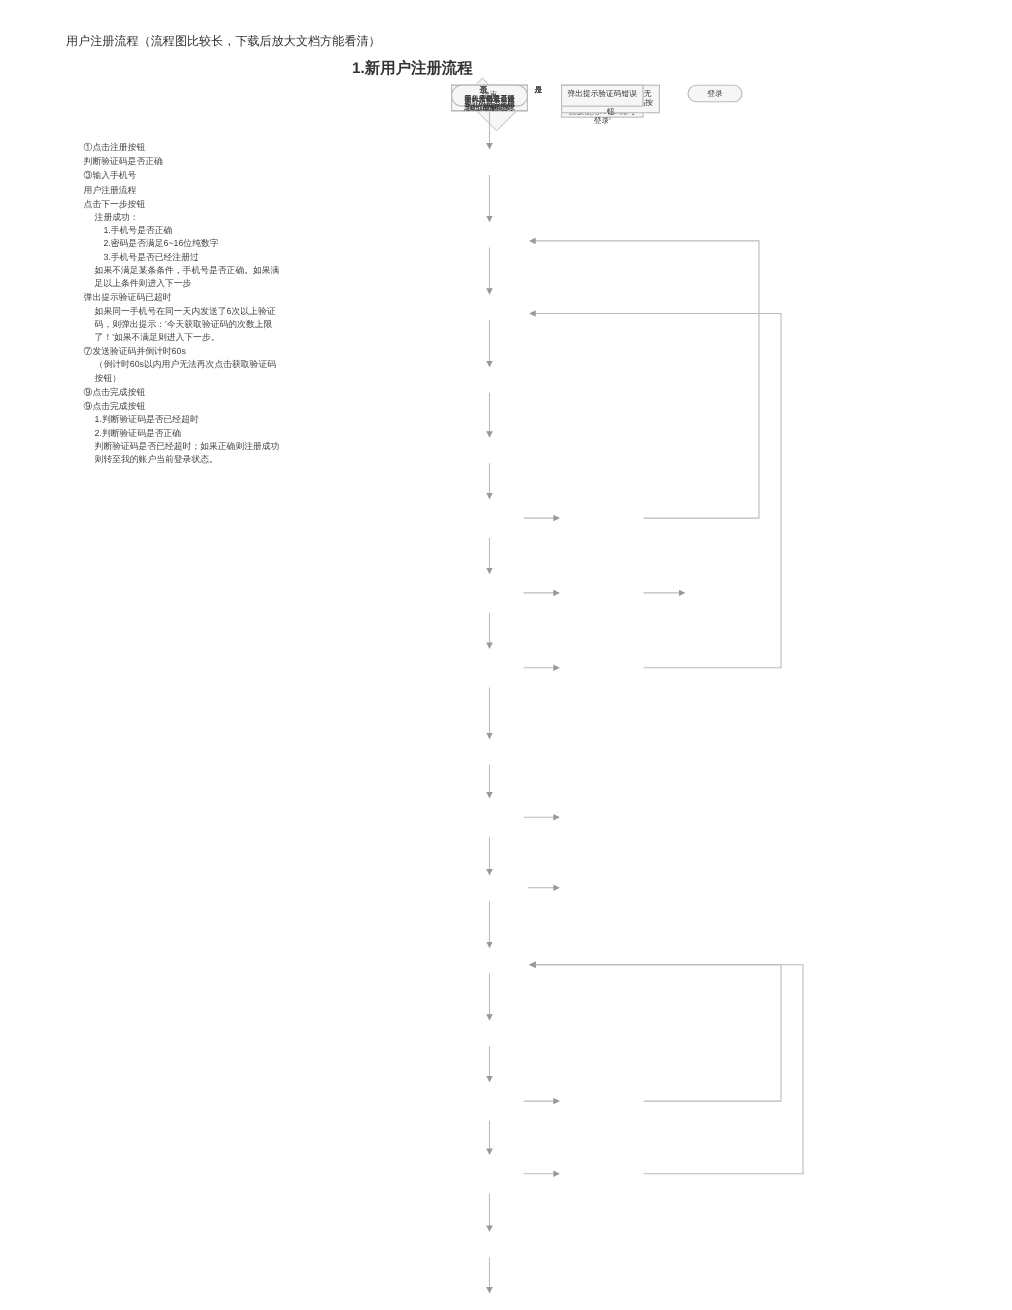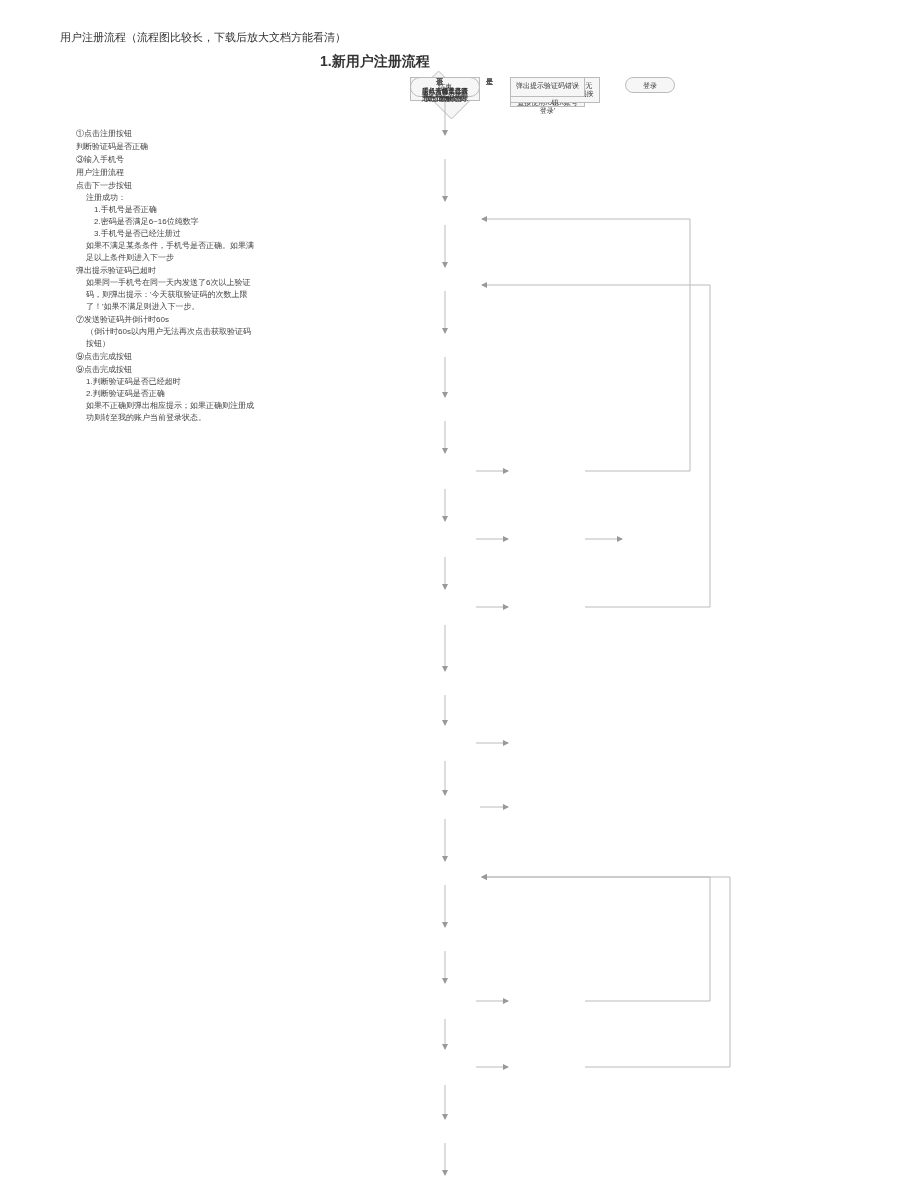--- a/index.html
+++ b/index.html
@@ -41,21 +41,21 @@
       <div class="t3">3.手机号是否已经注册过</div>
       <div class="t2">如果不满足某条条件，手机号是否正确。如果满足以上条件则进入下一步</div>
       <div class="t1">弹出提示验证码已超时</div>
       <div class="t2">如果同一手机号在同一天内发送了6次以上验证码，则弹出提示：'今天获取验证码的次数上限了！'如果不满足则进入下一步。</div>
       <div class="t1">⑦发送验证码并倒计时60s</div>
       <div class="t2">（倒计时60s以内用户无法再次点击获取验证码按钮）</div>
       <div class="t1">⑨点击完成按钮</div>
       <div class="t1">⑨点击完成按钮</div>
       <div class="t2">1.判断验证码是否已经超时</div>
       <div class="t2">2.判断验证码是否正确</div>
-      <div class="t2">如果不正确则弹出相应提示；如果正确则注册成功则转至我的账户当前登录状态。</div>
+      <div class="t2">判断验证码是否已经超时；如果正确则注册成功则转至我的账户当前登录状态。</div>
     </div>
 
 <div class="flow">
 
 <svg class="lines" width="460" height="1100">
 <defs>
           <marker id="a" markerWidth="6" markerHeight="6" refX="5" refY="3" orient="auto">
             <path d="M0,0 L6,3 L0,6 Z" fill="#999"></path>
           </marker>
         </defs>

